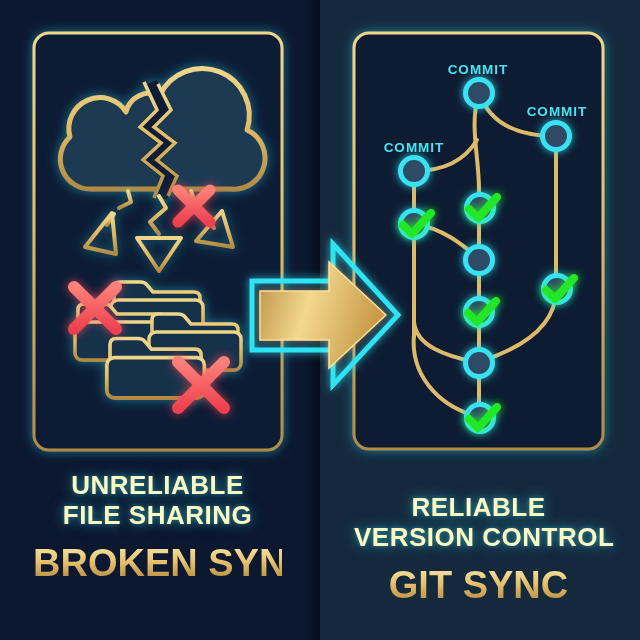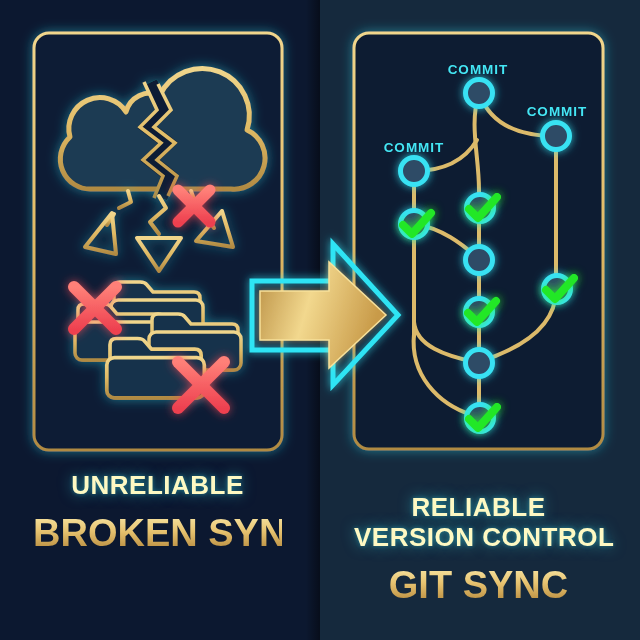--- a/index.html
+++ b/index.html
@@ -188,20 +188,21 @@
       </g>
 
       <text class="commit-label" x="478" y="74">COMMIT</text>
       <text class="commit-label" x="557" y="116">COMMIT</text>
       <text class="commit-label" x="414" y="152">COMMIT</text>
     </g>
   </svg>
 
   <div class="headline hl-left">
     <div class="cy">UNRELIABLE</div>
+    <div class="cy">FILE SHARING</div>
     <div class="gold-title">BROKEN SYNC</div>
   </div>
 
   <div class="headline hl-right">
     <div class="cy">RELIABLE</div>
     <div class="cy">VERSION CONTROL</div>
     <div class="gold-title">GIT SYNC</div>
   </div>
 
 </div>

